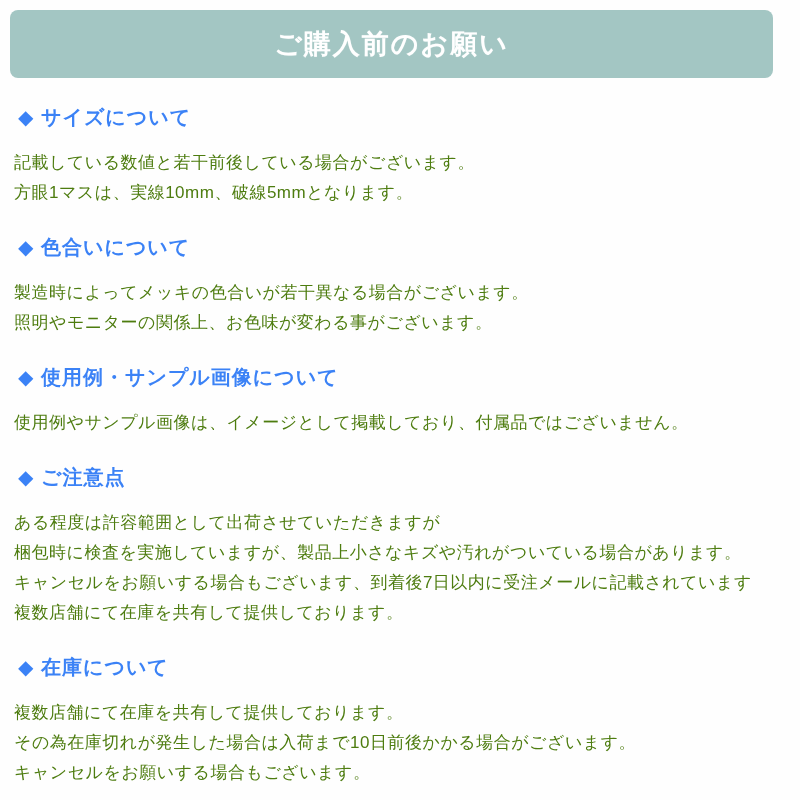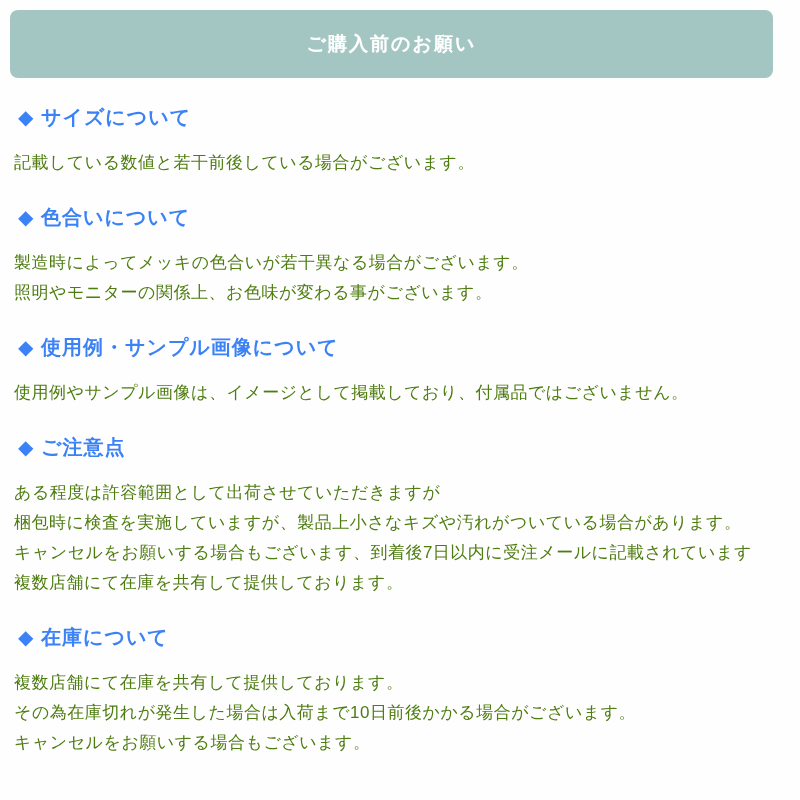--- a/index.html
+++ b/index.html
@@ -20,21 +20,21 @@
     margin: 10px 27px 8px 10px;
     height: 68px;
     background: #a3c6c3;
     border-radius: 8px;
     display: flex;
     align-items: center;
     justify-content: center;
   }
   .banner-title {
     color: #ffffff;
-    font-size: 19px;
+    font-size: 27px;
     font-weight: bold;
     letter-spacing: 2px;
     text-shadow: 0 0 1px rgba(255,255,255,0.4);
   }
   .content {
     padding: 0 20px 0 14px;
   }
   .section-heading {
     margin: 26px 0 17px;
     padding-left: 4px;
@@ -63,20 +63,21 @@
   <div class="banner">
     <span class="banner-title">ご購入前のお願い</span>
   </div>
 
   <div class="content">
 
     <section>
       <h2 class="section-heading">◆ サイズについて</h2>
       <div class="section-body">
         <p class="body-line">記載している数値と若干前後している場合がございます。</p>
+        <p class="body-line">方眼1マスは、実線10mm、破線5mmとなります。</p>
       </div>
     </section>
 
     <section>
       <h2 class="section-heading">◆ 色合いについて</h2>
       <div class="section-body">
         <p class="body-line">製造時によってメッキの色合いが若干異なる場合がございます。</p>
         <p class="body-line">照明やモニターの関係上、お色味が変わる事がございます。</p>
       </div>
     </section>

